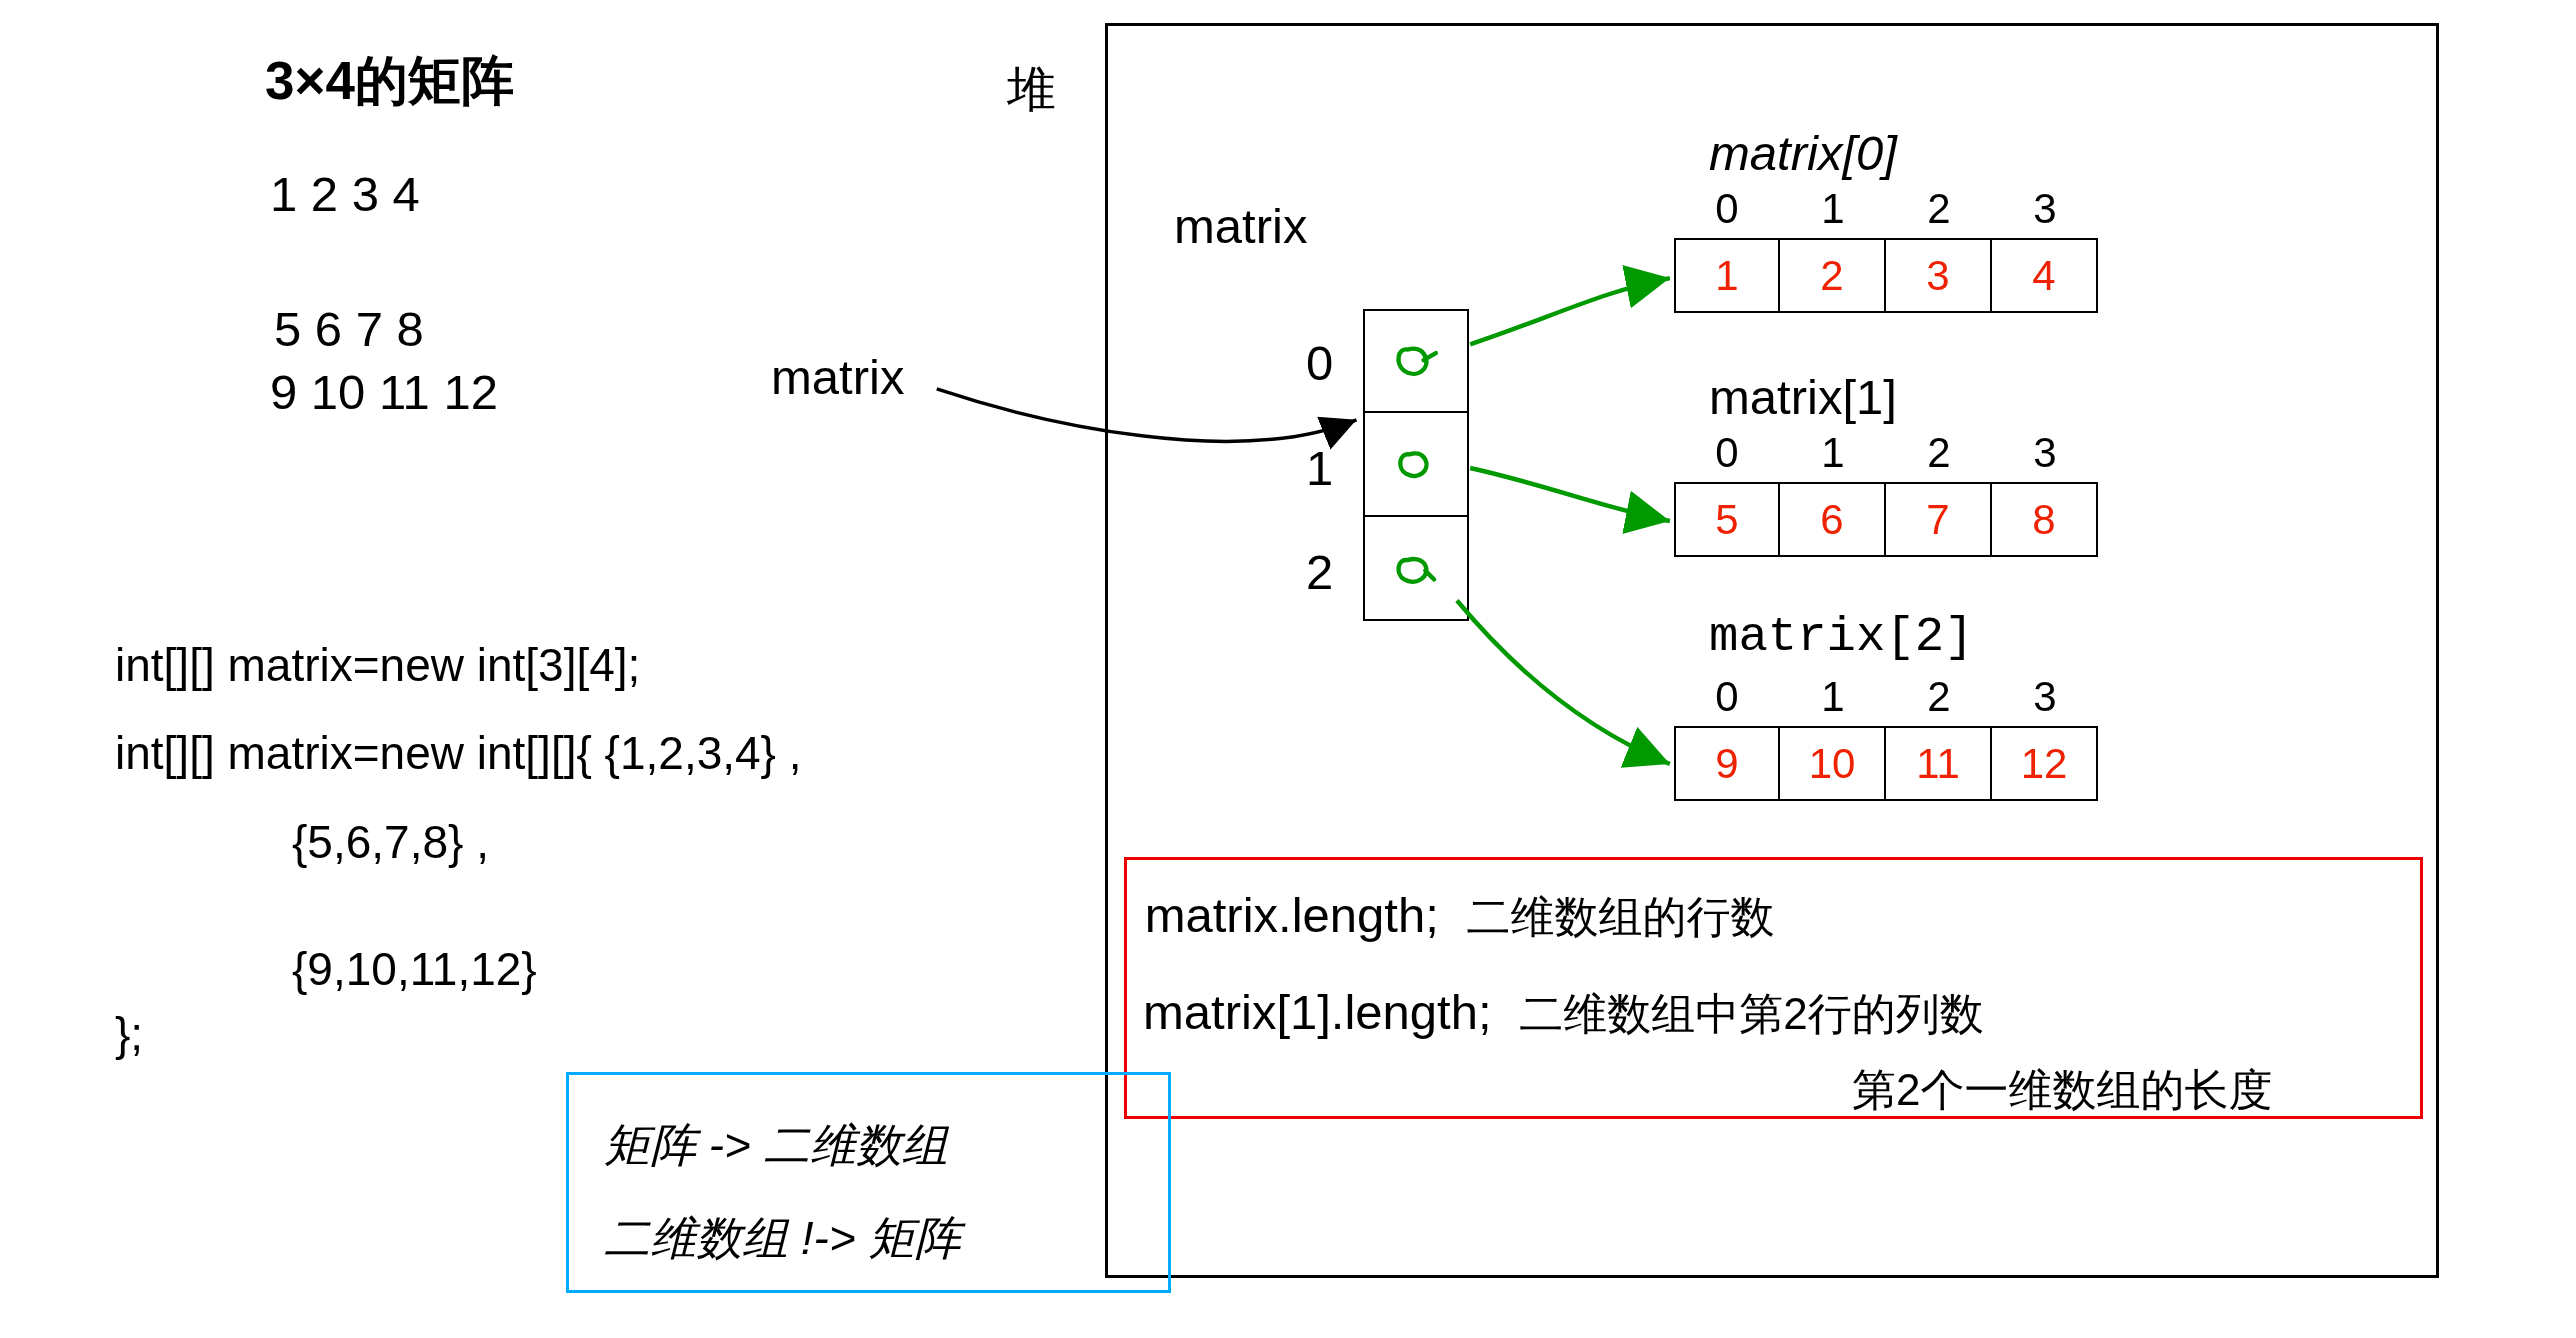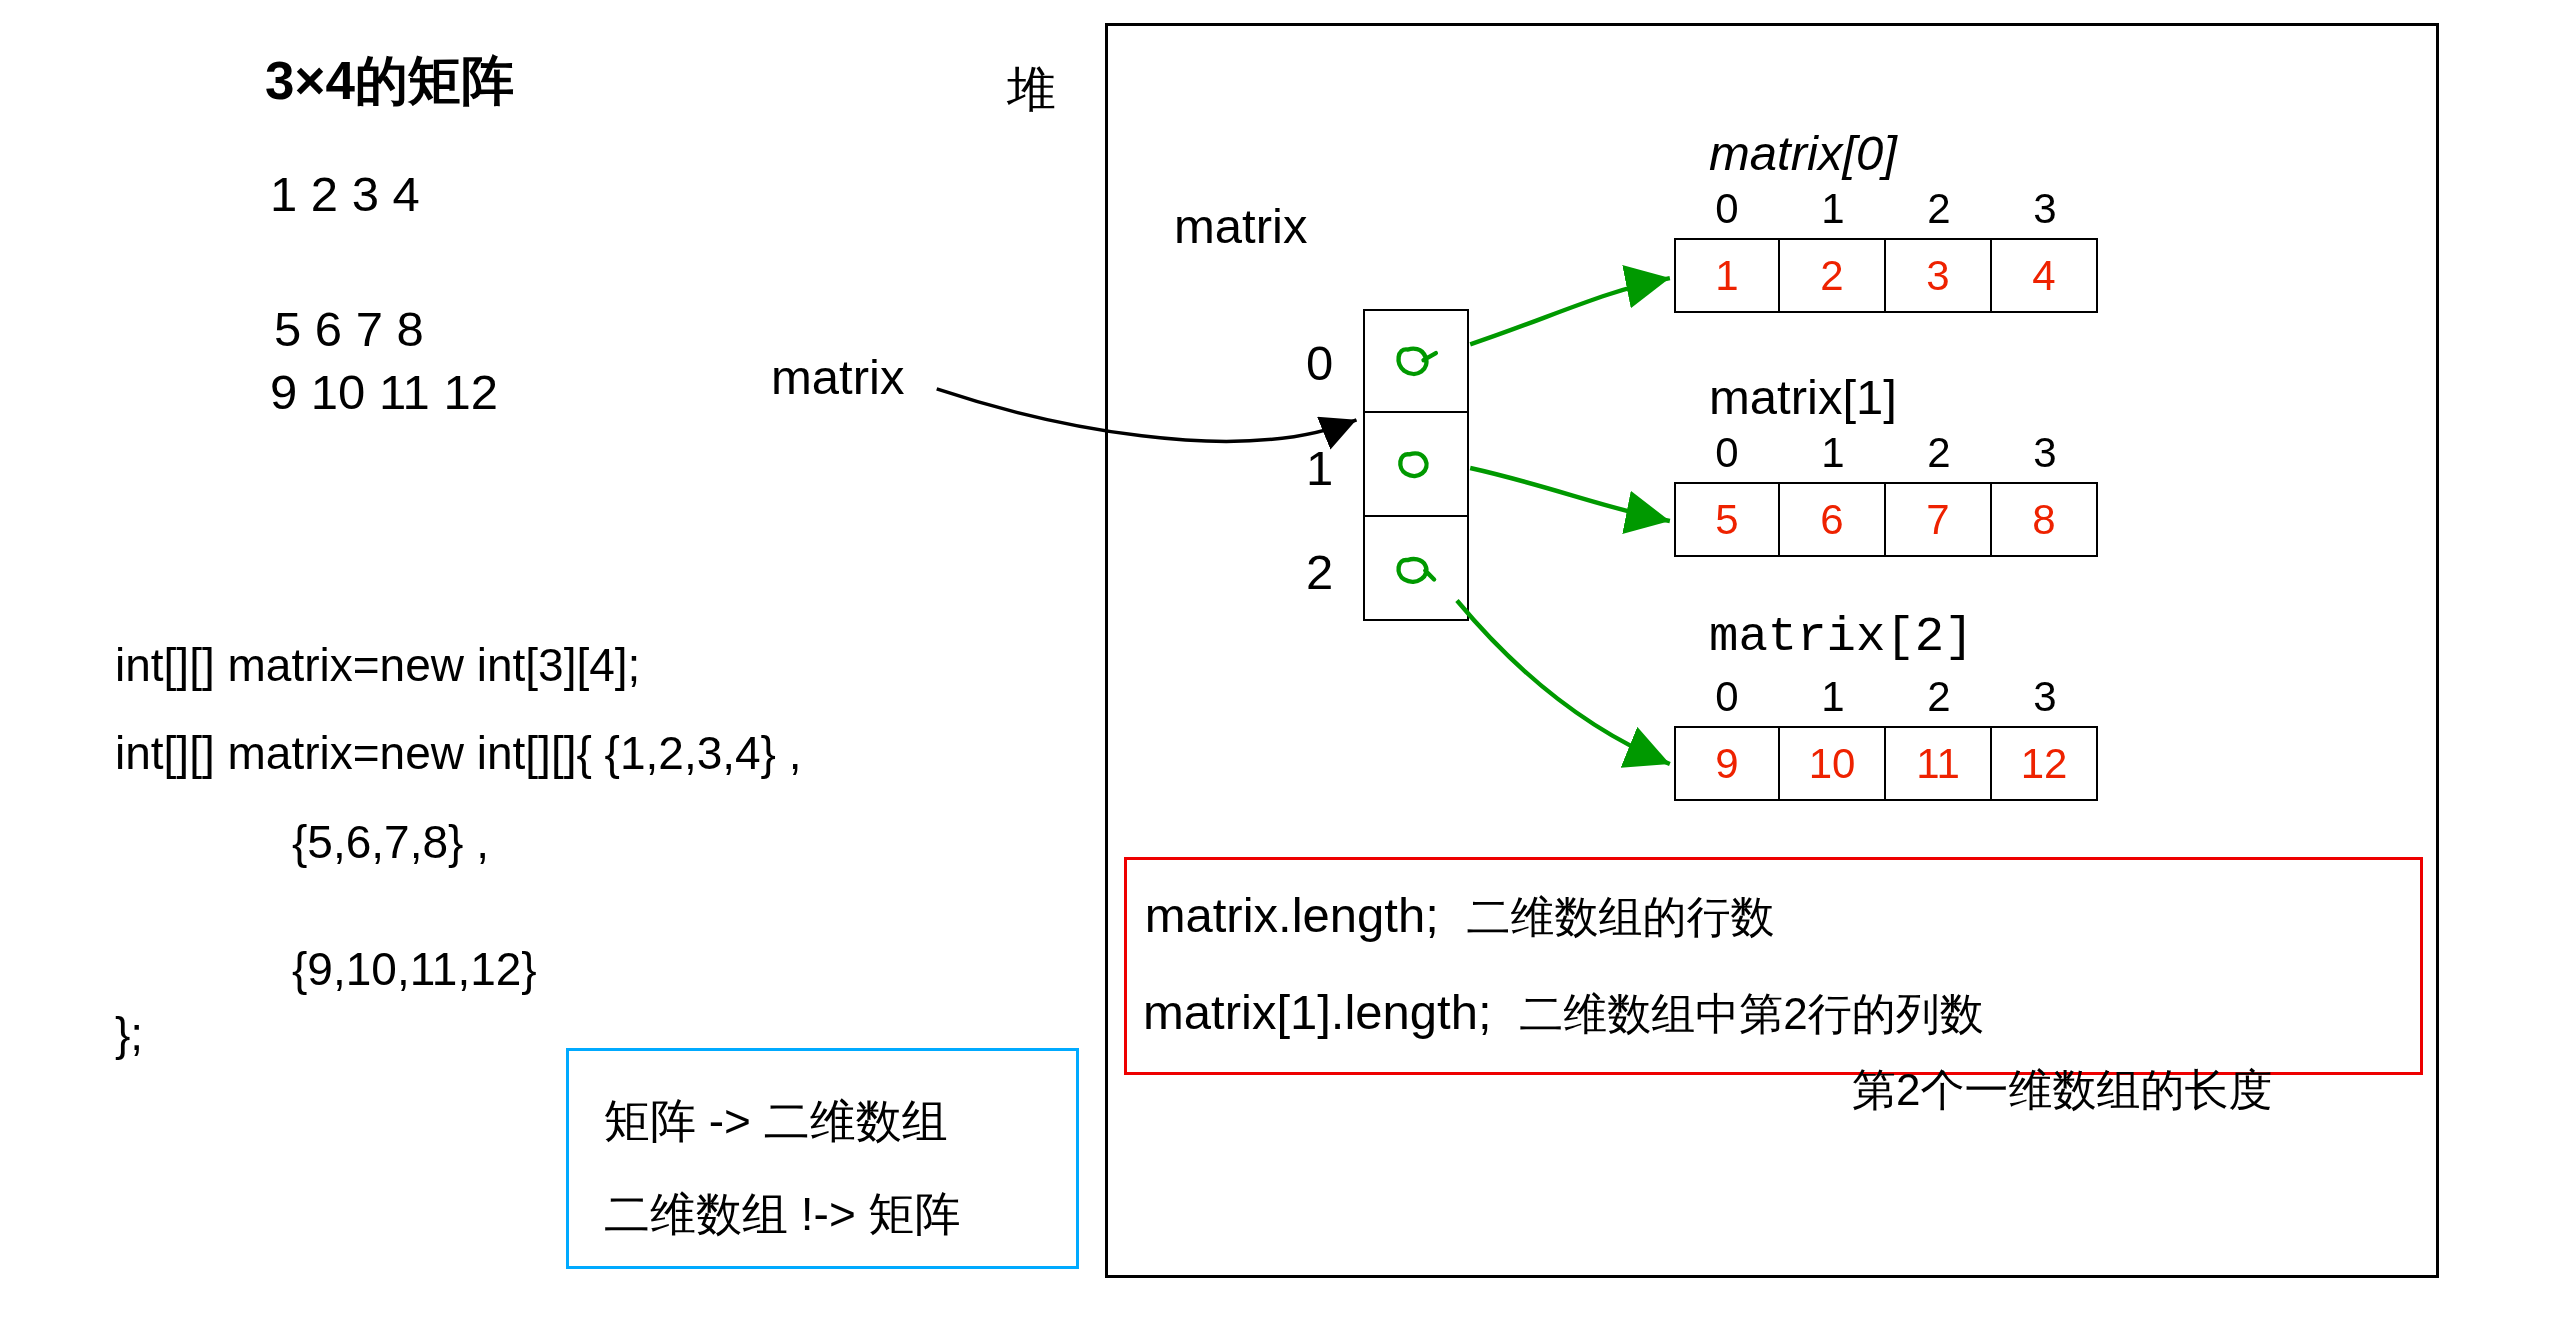--- a/index.html
+++ b/index.html
@@ -136,21 +136,21 @@
     <defs>
       <marker id="grArrow" markerWidth="12" markerHeight="12" refX="10" refY="5" orient="auto">
         <path d="M0,0 L10,5 L0,10 z" fill="#090"></path>
       </marker>
     </defs>
     <path d="M410 360 C500 330 560 300 636 285" stroke="#090" stroke-width="5" fill="none" marker-end="url(#grArrow)"></path>
     <path d="M410 500 C500 520 560 545 636 560" stroke="#090" stroke-width="5" fill="none" marker-end="url(#grArrow)"></path>
     <path d="M395 650 C470 740 550 800 636 835" stroke="#090" stroke-width="5" fill="none" marker-end="url(#grArrow)"></path>
   </svg>
 
-  <div class="red-box" style="left:16px; top:831px; width:1299px; height:218px;">
+  <div class="red-box" style="left:16px; top:831px; width:1299px; height:262px;">
     <div class="abs" style="left:17.7px; top:26.5px;">
       <span class="lbl">matrix.length;</span>
       <span class="lbl" style="font-size:44px; margin-left:16px;">二维数组的行数</span>
     </div>
     <div class="abs" style="left:16px; top:124px;">
       <span class="lbl">matrix[1].length;</span>
       <span class="lbl" style="font-size:44px; margin-left:16px;">二维数组中第2行的列数</span>
     </div>
     <div class="abs lbl" style="left:725px; top:201px; font-size:44px;">第2个一维数组的长度</div>
   </div>
@@ -165,17 +165,17 @@
   </defs>
   <path d="M1060 440 C1180 480 1400 530 1535 475" stroke="#000" stroke-width="4" fill="none" marker-end="url(#bkArrow)"></path>
 </svg>
 
 <div class="abs code-line" style="left:115px; top:638px;">int[][]  matrix=new int[3][4];</div>
 <div class="abs code-line" style="left:115px; top:726px;">int[][] matrix=new int[][]{ {1,2,3,4} ,</div>
 <div class="abs code-line" style="left:292px; top:815px;">{5,6,7,8} ,</div>
 <div class="abs code-line" style="left:292px; top:932px;margin-top:10px;">{9,10,11,12}</div>
 <div class="abs code-line" style="left:115px; top:1007px;">};</div>
 
-<div class="blue-box" style="left:566px; top:1048px; width:513px; height:221px;">
+<div class="blue-box" style="left:566px; top:1072px; width:605px; height:221px;font-style:italic;">
   <div class="abs lbl" style="left:35px; top:40px; font-size:46px;">矩阵 -&gt; 二维数组</div>
   <div class="abs lbl" style="left:35px; top:133px; font-size:46px;text-align:right;">二维数组 !-&gt; 矩阵</div>
 </div>
 
 
 </body></html>

